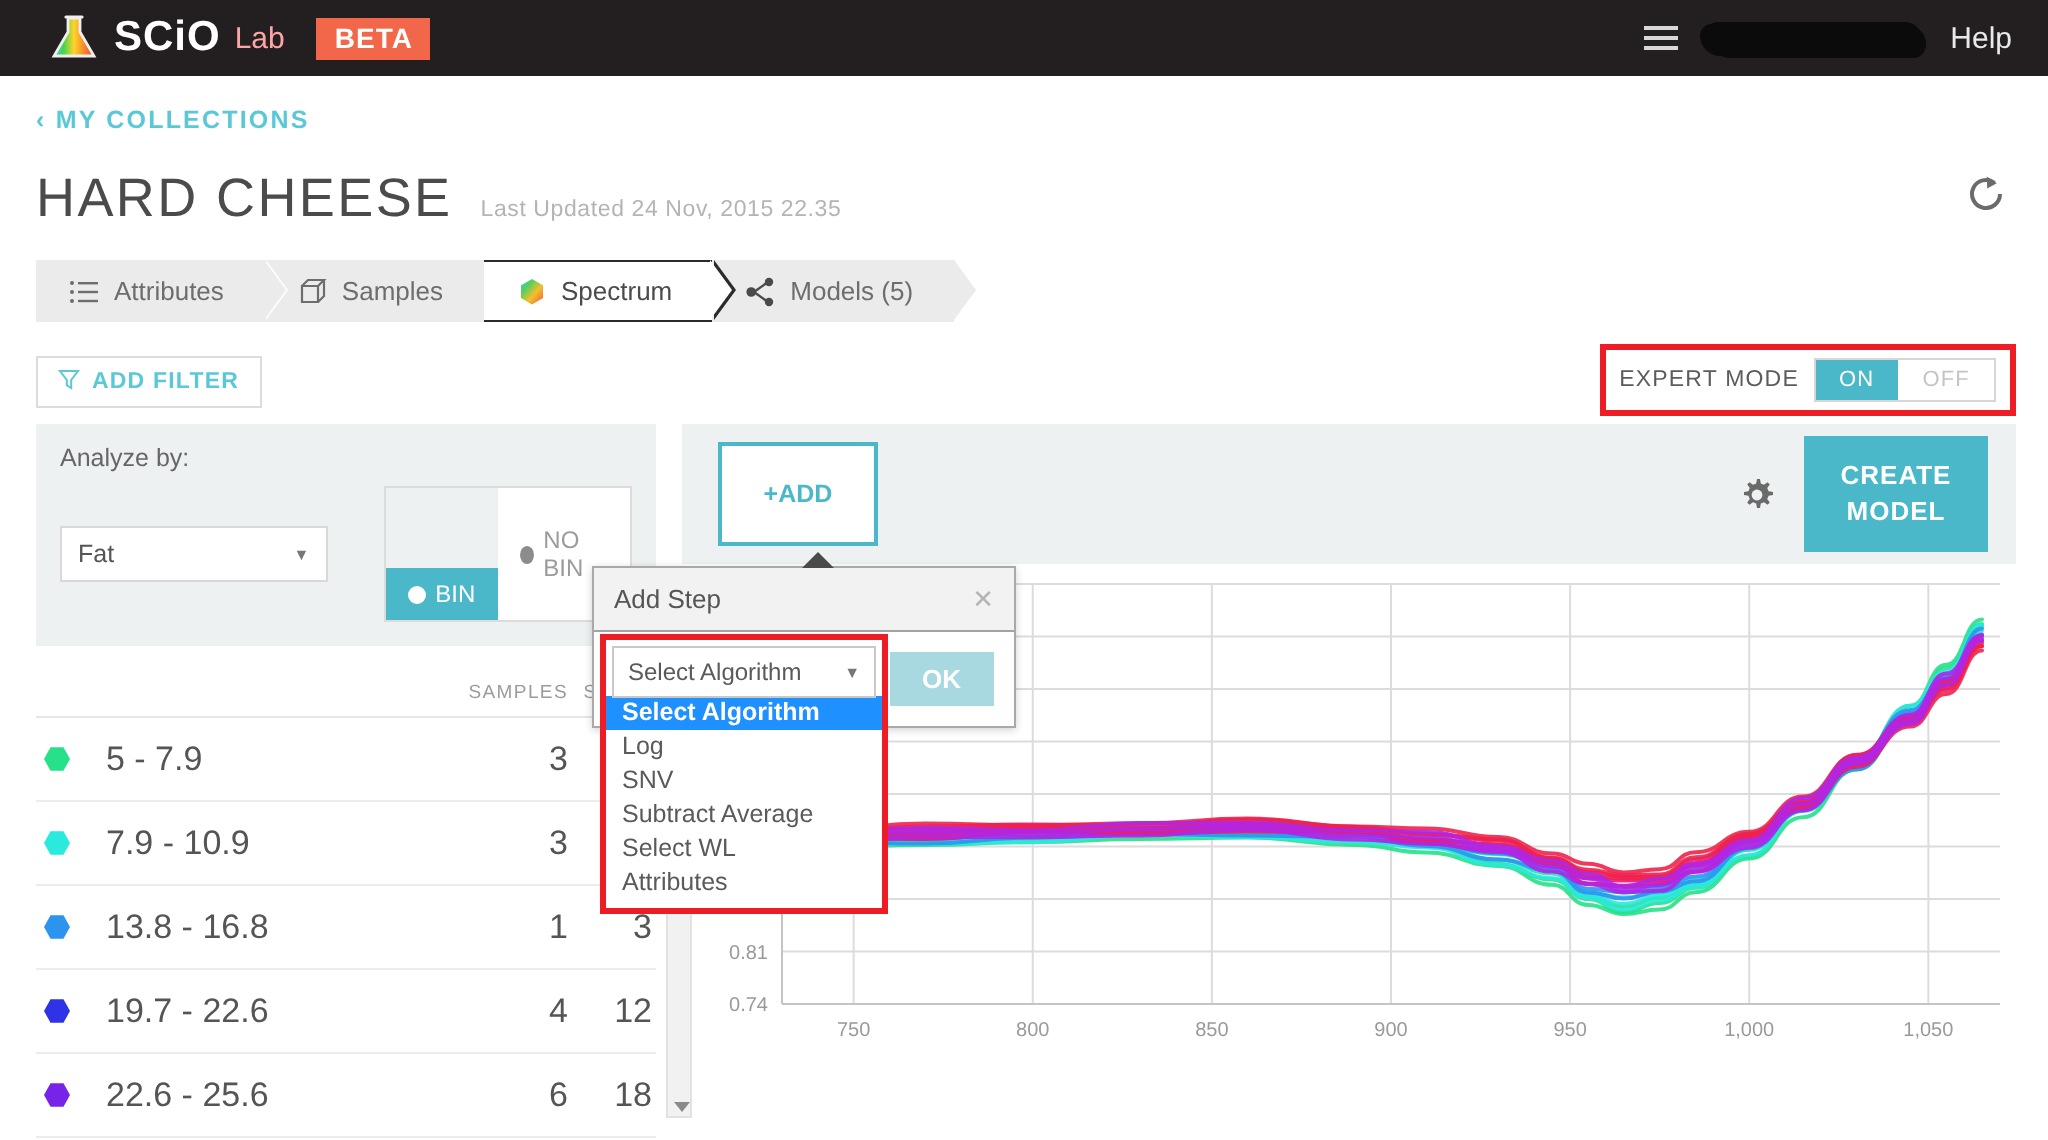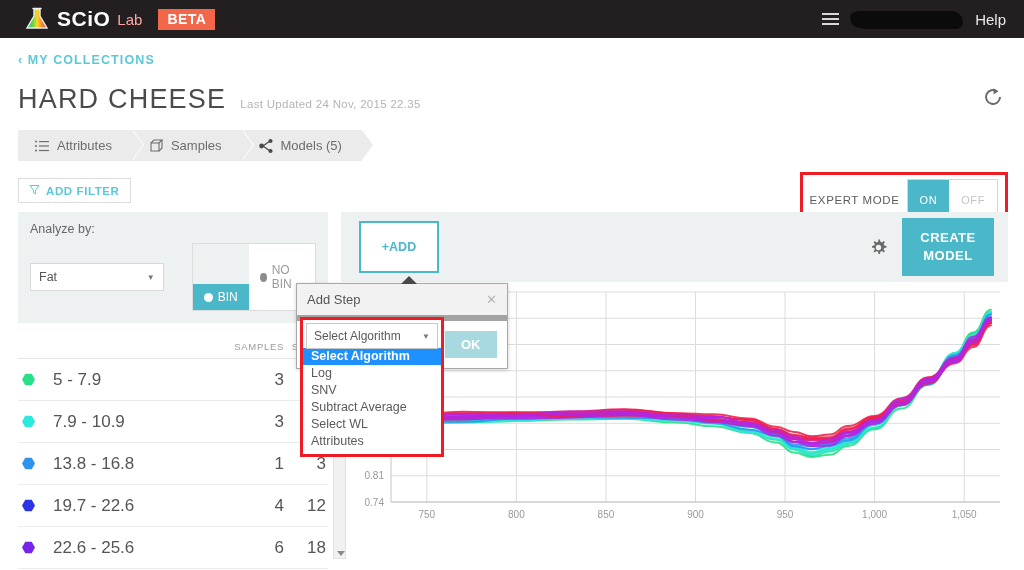--- a/index.html
+++ b/index.html
@@ -93,21 +93,21 @@
 
   
   .expert-wrap {
     position:absolute; right:16px; top:172px;
     border:3px solid #ee1c25; padding:4px 7px;
     display:flex; align-items:center; background:#fff;
   }
   .expert-label { font-size:11.5px; color:#5c5c5c; letter-spacing:0.6px; margin-right:7px; }
   .expert-toggle { display:flex; border:1px solid #d6d6d6; }
   .expert-toggle div {
-    font-size:11px; padding:14px 12px; letter-spacing:0.6px; cursor:pointer;text-align:center;
+    font-size:11px; padding:4px 12px; letter-spacing:0.6px; cursor:pointer;text-align:center;
   }
   .expert-toggle .on { background:#4bb8c9; color:#fff; }
   .expert-toggle .off { background:#fff; color:#c4c4c4; }
 
   
   .left-panel { position:absolute; left:18px; top:212px; width:310px; }
   .analyze-box { background:#eef1f2; padding:10px 12px 12px; }
   .analyze-label { font-size:12.5px; color:#666; margin-bottom:7px; }
   .analyze-row { display:flex; align-items:center; gap:10px; }
   .select-fat {
@@ -181,21 +181,21 @@
   .chart-svg { display:block; }
 
   
   .modal {
     position:absolute; left:296px; top:283px; width:212px;
     background:#fff; border:1px solid #a9a9a9; z-index:40;
     box-shadow:0 1px 4px rgba(0,0,0,.18);
   }
   .modal-head {
     background:#f2f2f2; padding:8px 10px; font-size:13px; color:#555;
-    display:flex; align-items:center; border-bottom:6px solid #a3a3a3;
+    display:flex; align-items:center; border-bottom:1px solid #a3a3a3;
   }
   .modal-close { margin-left:auto; font-size:13px; color:#b5b5b5; cursor:pointer; }
   .modal-body { padding:10px; display:flex; align-items:center; gap:10px; }
   .algo-select {
     width:128px; border:1px solid #c8c8c8; background:#fff; font-size:12px;
     padding:5px 7px; color:#5a5a5a; display:flex; justify-content:space-between;
     align-items:center; cursor:pointer;
   }
   .ok-btn {
     background:#a9d9e0; color:#fff; font-size:13px; font-weight:bold;
@@ -288,20 +288,36 @@
   </div>
   <div class="tab">
     <span class="tab-icon">
       <svg width="16" height="16" viewBox="0 0 16 16">
         <path d="M3 5 L3 13 L11 13 L11 5 Z" fill="none" stroke="#6d6d6d" stroke-width="1.1"></path>
         <path d="M3 5 L6 2 L14 2 L11 5" fill="none" stroke="#6d6d6d" stroke-width="1.1"></path>
         <path d="M11 13 L14 10 L14 2" fill="none" stroke="#6d6d6d" stroke-width="1.1"></path>
       </svg>
     </span>
     <span>Samples</span>
+  </div>
+  <div class="tab active">
+    <span class="tab-icon">
+      <svg width="16" height="16" viewBox="0 0 16 16">
+        <defs>
+            <linearGradient id="hexg" x1="0" y1="0" x2="1" y2="1">
+          <stop offset="0%" stop-color="#36c8e0"></stop>
+              <stop offset="30%" stop-color="#58cf5a"></stop>
+          <stop offset="60%" stop-color="#f3c02c"></stop>
+              <stop offset="100%" stop-color="#ef5b3c"></stop>
+        </linearGradient>
+          </defs>
+        <path d="M8 1.5 L13.5 4.6 L13.5 11 L8 14.2 L2.5 11 L2.5 4.6 Z" fill="url(#hexg)"></path>
+      </svg>
+    </span>
+    <span>Spectrum</span>
   </div>
   <div class="tab">
     <span class="tab-icon">
       <svg width="16" height="16" viewBox="0 0 16 16">
         <line x1="12" y1="3" x2="5" y2="8" stroke="#4a4a4a" stroke-width="1.2"></line>
         <line x1="12" y1="13" x2="5" y2="8" stroke="#4a4a4a" stroke-width="1.2"></line>
         <circle cx="12.5" cy="3" r="2.1" fill="#4a4a4a"></circle>
         <circle cx="12.5" cy="13" r="2.1" fill="#4a4a4a"></circle>
         <circle cx="3.6" cy="8" r="2.4" fill="#4a4a4a"></circle>
       </svg>

